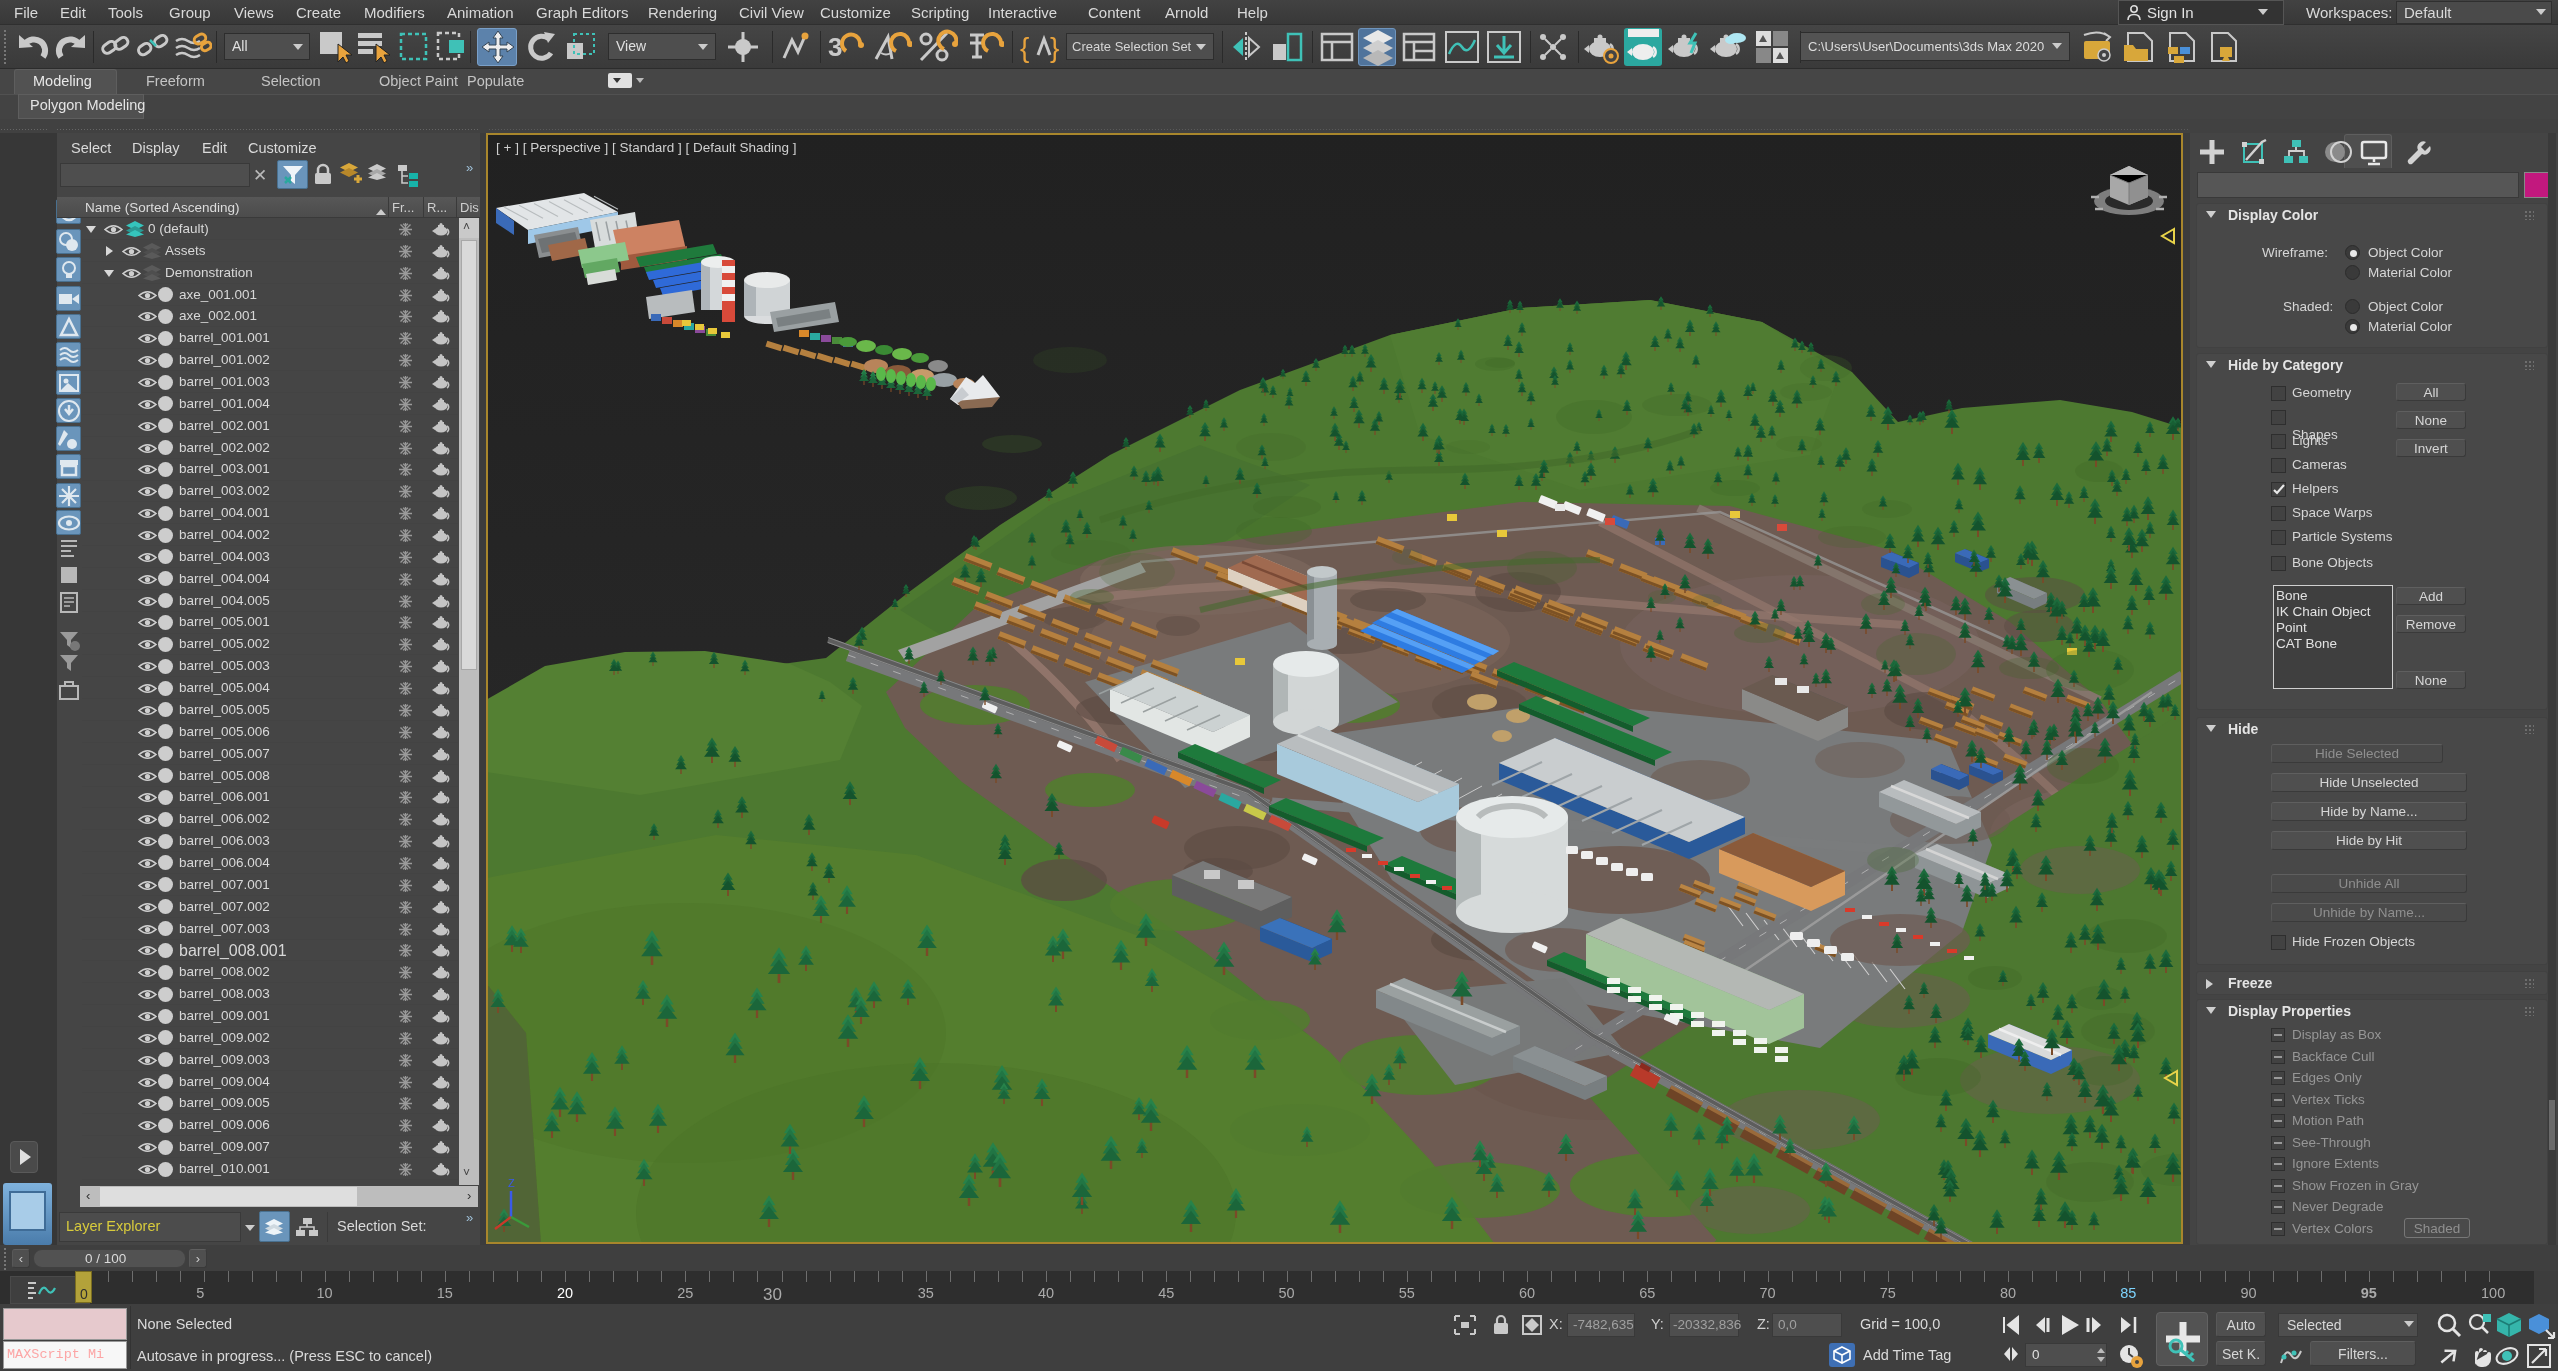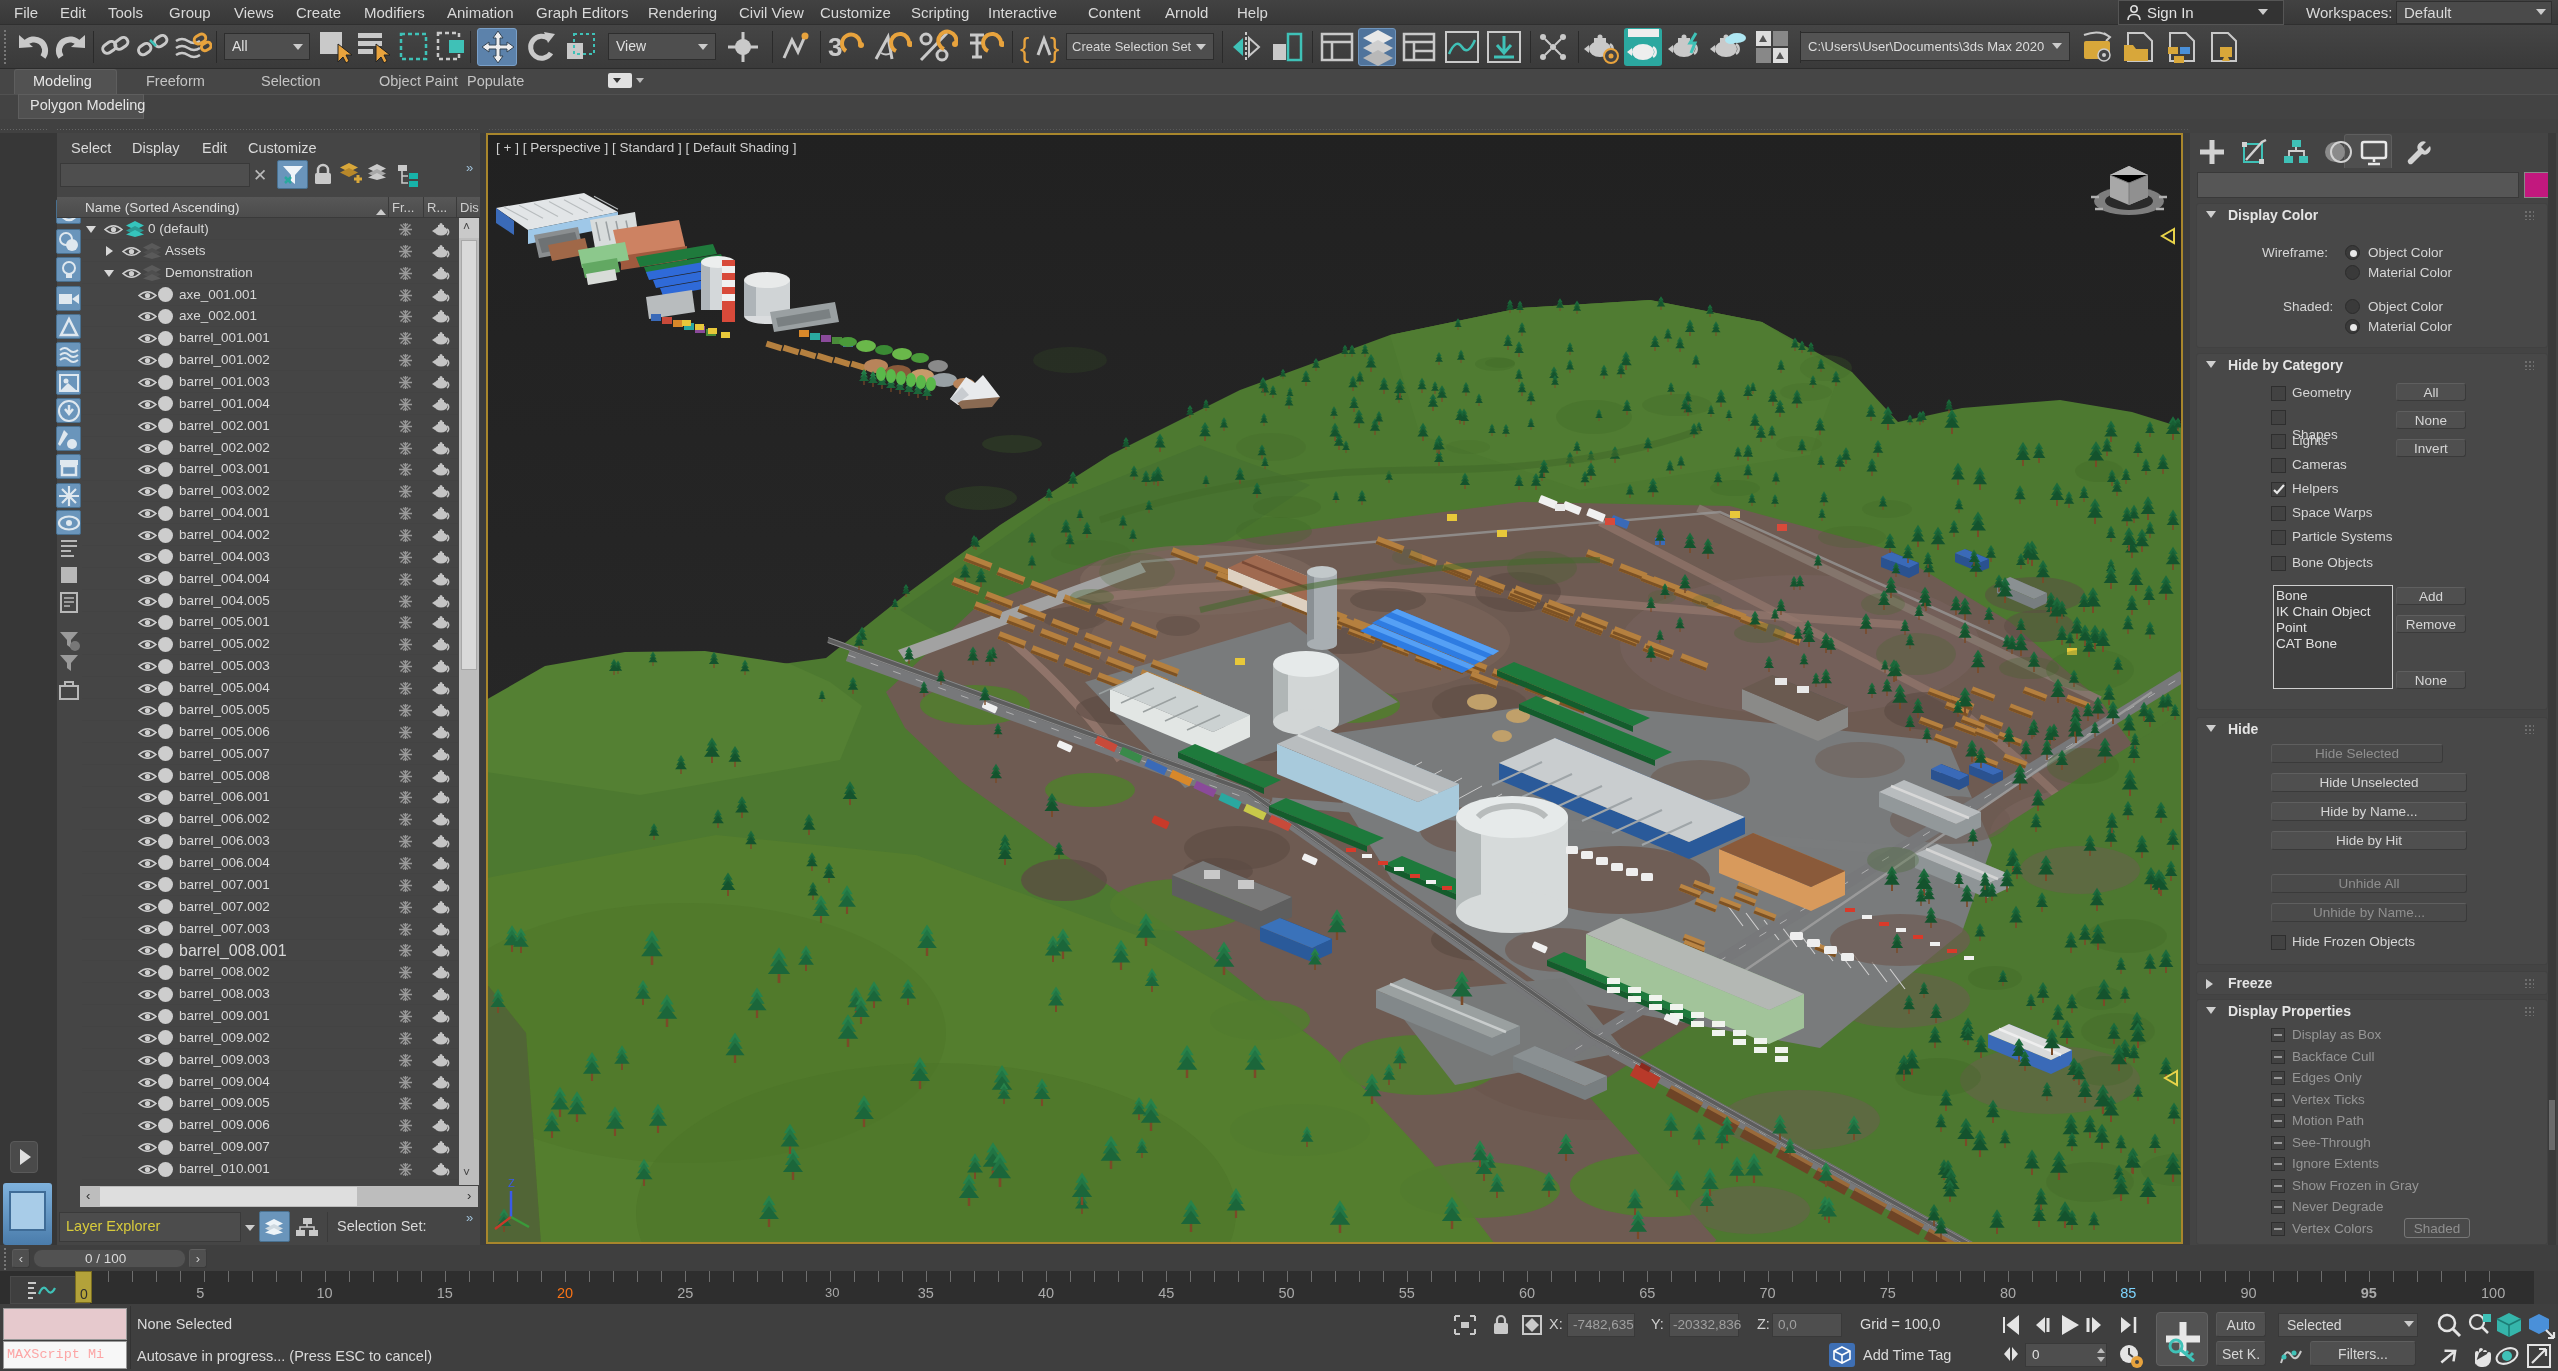--- a/index.html
+++ b/index.html
@@ -2997,33 +2997,33 @@
     <div class="abs" style="left:372.6px;top:1271px;width:1px;height:11px;background:#6e6e6e;"></div>
     <div class="abs" style="left:396.7px;top:1271px;width:1px;height:11px;background:#6e6e6e;"></div>
     <div class="abs" style="left:420.7px;top:1271px;width:1px;height:11px;background:#6e6e6e;"></div>
     <div class="abs" style="left:444.8px;top:1271px;width:1px;height:11px;background:#6e6e6e;"></div>
     <div class="abs tx" style="left:436.8px;top:1285px;font-size:14.5px;color:#aaa;">15</div>
     <div class="abs" style="left:468.8px;top:1271px;width:1px;height:11px;background:#6e6e6e;"></div>
     <div class="abs" style="left:492.9px;top:1271px;width:1px;height:11px;background:#6e6e6e;"></div>
     <div class="abs" style="left:516.9px;top:1271px;width:1px;height:11px;background:#6e6e6e;"></div>
     <div class="abs" style="left:541.0px;top:1271px;width:1px;height:11px;background:#6e6e6e;"></div>
     <div class="abs" style="left:565.0px;top:1271px;width:1px;height:11px;background:#6e6e6e;"></div>
-    <div class="abs tx" style="left:557.0px;top:1285px;font-size:14.5px;color:#f97316;">20</div>
+    <div class="abs tx" style="left:557.0px;top:1285px;font-size:14.5px;color:#ffffff;">20</div>
     <div class="abs" style="left:589.0px;top:1271px;width:1px;height:11px;background:#6e6e6e;"></div>
     <div class="abs" style="left:613.1px;top:1271px;width:1px;height:11px;background:#6e6e6e;"></div>
     <div class="abs" style="left:637.1px;top:1271px;width:1px;height:11px;background:#6e6e6e;"></div>
     <div class="abs" style="left:661.2px;top:1271px;width:1px;height:11px;background:#6e6e6e;"></div>
     <div class="abs" style="left:685.2px;top:1271px;width:1px;height:11px;background:#6e6e6e;"></div>
     <div class="abs tx" style="left:677.2px;top:1285px;font-size:14.5px;color:#aaa;">25</div>
     <div class="abs" style="left:709.3px;top:1271px;width:1px;height:11px;background:#6e6e6e;"></div>
     <div class="abs" style="left:733.4px;top:1271px;width:1px;height:11px;background:#6e6e6e;"></div>
     <div class="abs" style="left:757.4px;top:1271px;width:1px;height:11px;background:#6e6e6e;"></div>
     <div class="abs" style="left:781.5px;top:1271px;width:1px;height:11px;background:#6e6e6e;"></div>
     <div class="abs" style="left:805.5px;top:1271px;width:1px;height:11px;background:#6e6e6e;"></div>
-    <div class="abs tx" style="left:825px;top:1285px;font-size:13px;color:#aaa;">30</div>
+    <div class="abs tx" style="left:763px;top:1285px;font-size:17px;color:#aaa;">30</div>
     <div class="abs" style="left:829.6px;top:1271px;width:1px;height:11px;background:#6e6e6e;"></div>
     <div class="abs" style="left:853.6px;top:1271px;width:1px;height:11px;background:#6e6e6e;"></div>
     <div class="abs" style="left:877.6px;top:1271px;width:1px;height:11px;background:#6e6e6e;"></div>
     <div class="abs" style="left:901.7px;top:1271px;width:1px;height:11px;background:#6e6e6e;"></div>
     <div class="abs" style="left:925.8px;top:1271px;width:1px;height:11px;background:#6e6e6e;"></div>
     <div class="abs tx" style="left:917.8px;top:1285px;font-size:14.5px;color:#aaa;">35</div>
     <div class="abs" style="left:949.8px;top:1271px;width:1px;height:11px;background:#6e6e6e;"></div>
     <div class="abs" style="left:973.9px;top:1271px;width:1px;height:11px;background:#6e6e6e;"></div>
     <div class="abs" style="left:997.9px;top:1271px;width:1px;height:11px;background:#6e6e6e;"></div>
     <div class="abs" style="left:1022.0px;top:1271px;width:1px;height:11px;background:#6e6e6e;"></div>

